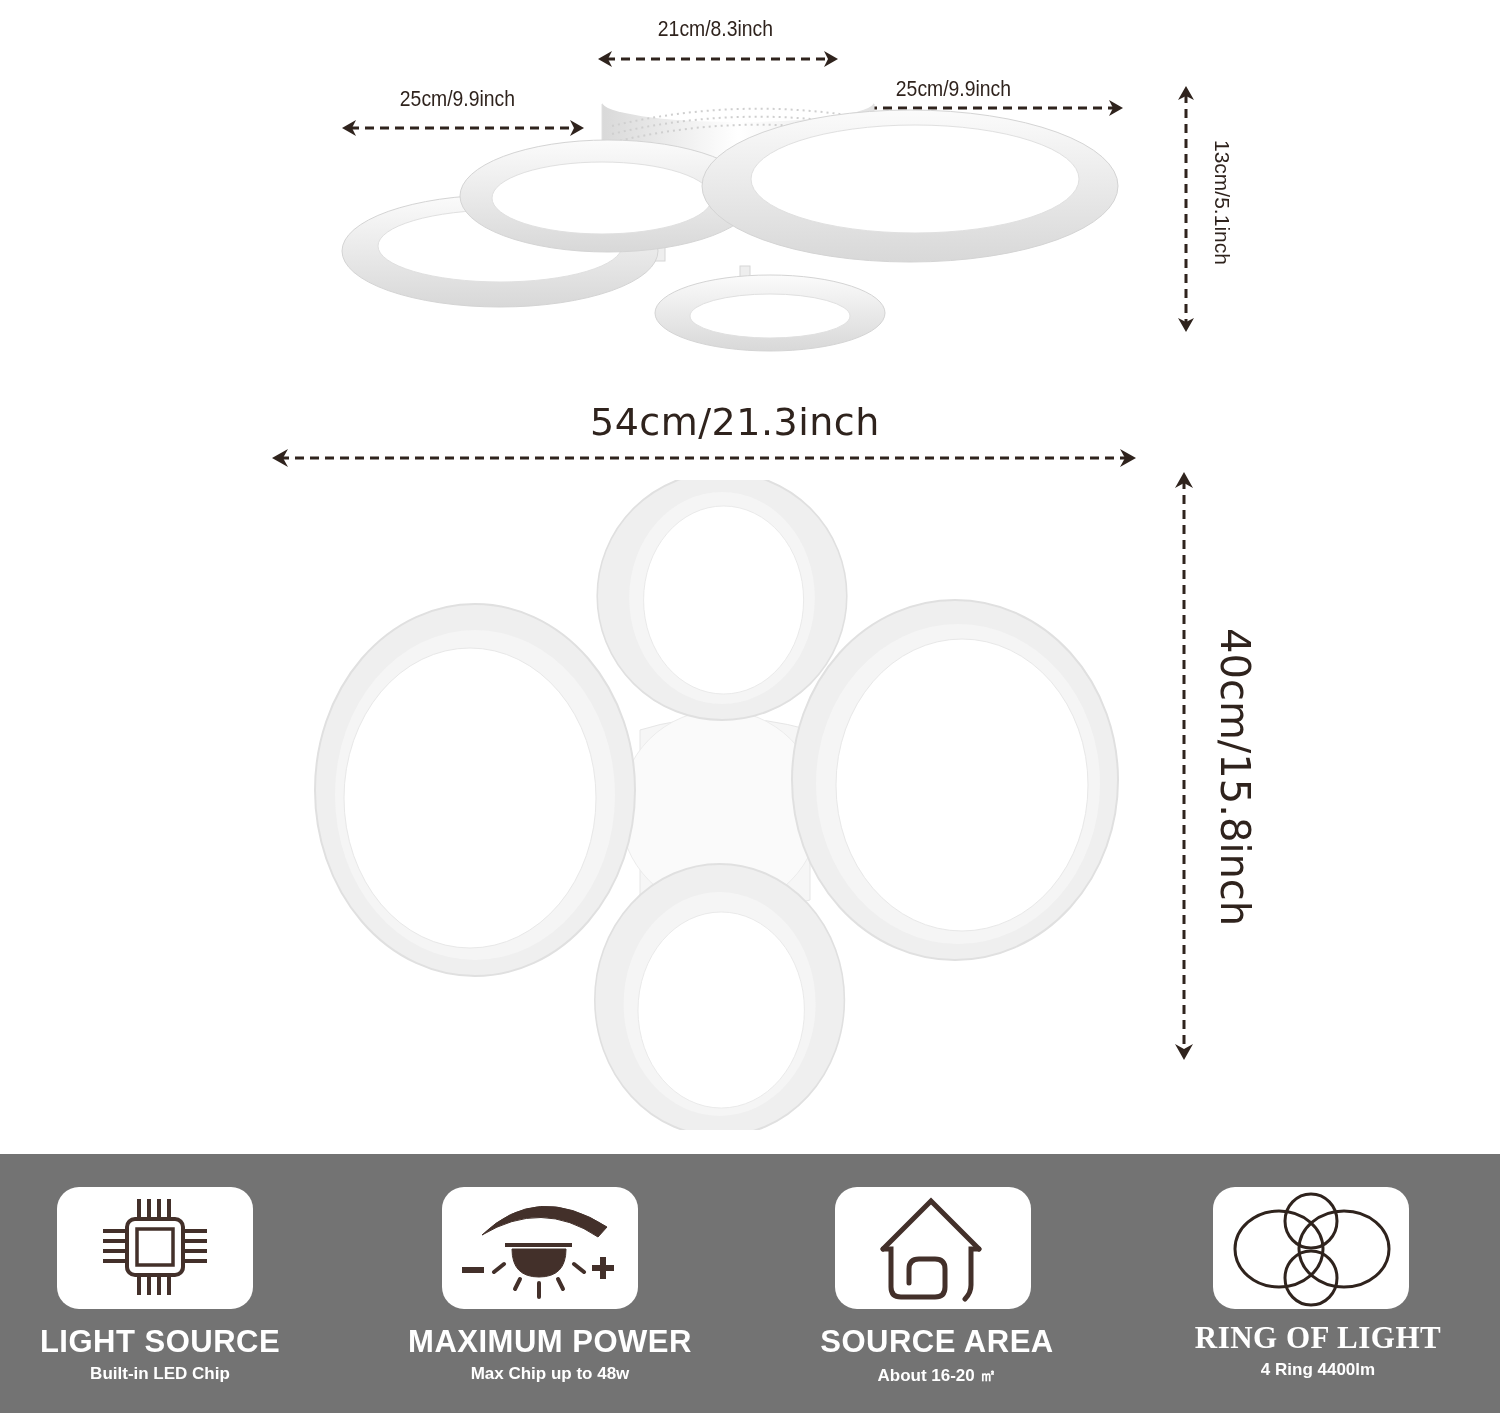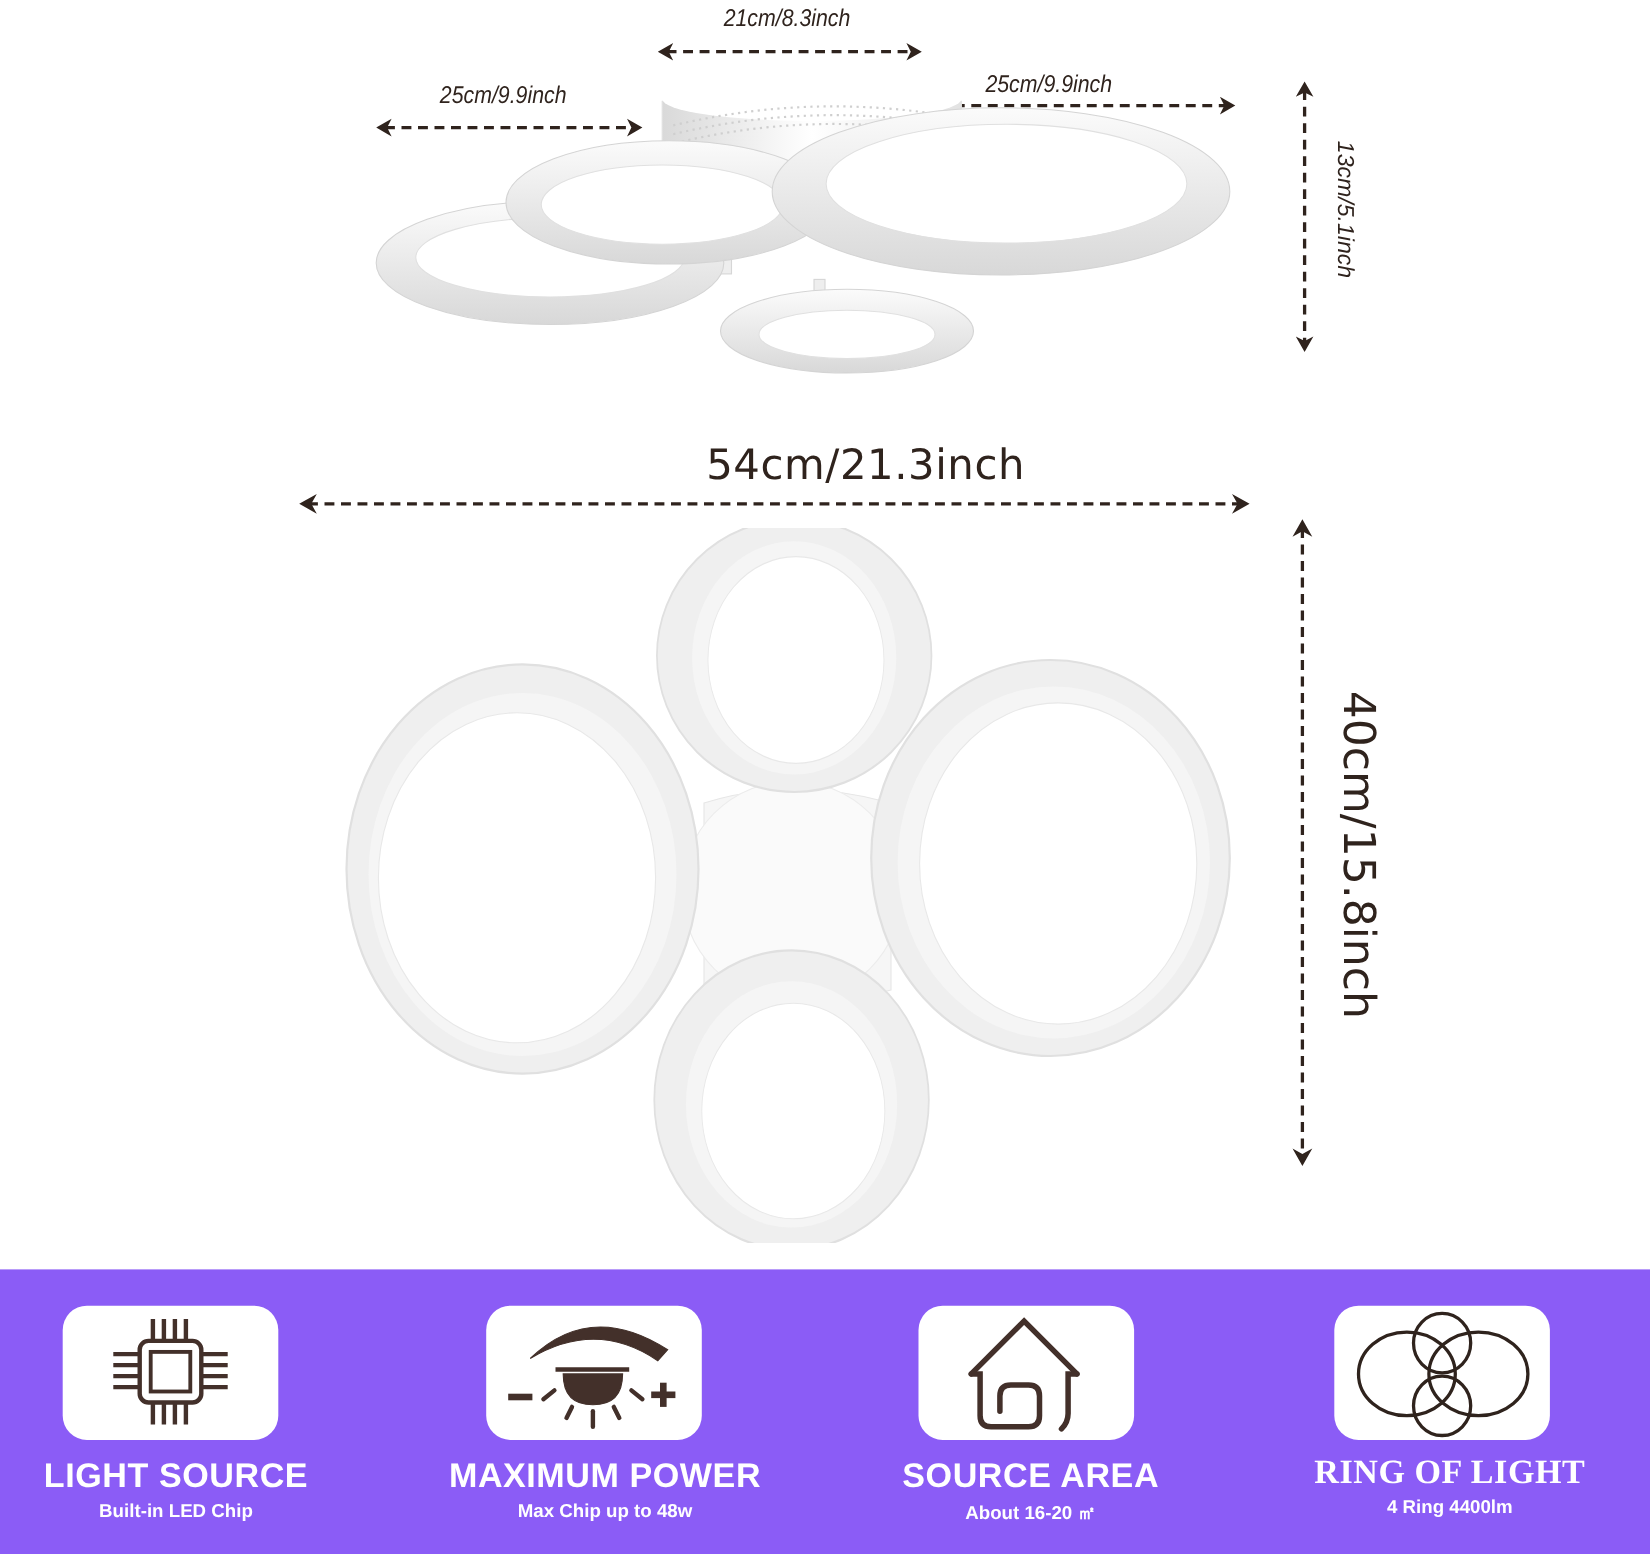--- a/index.html
+++ b/index.html
@@ -17,42 +17,42 @@
     }
     .dim-small { font-size: 22px; transform: scaleX(0.88); }
     .dim-large { font-size: 38px; font-family: "DejaVu Sans", sans-serif; letter-spacing: 0.5px; }
     .vlabel {
       position: absolute; white-space: nowrap; color: #2f231d;
       transform: rotate(90deg); transform-origin: left top;
     }
     svg { display: block; }
     .band {
       position: absolute; left: 0; top: 1154px; width: 1500px; height: 259px;
-      background: #8b5cf6;
+      background: #737373;
     }
     .feature { position: absolute; top: 0; width: 330px; text-align: center; }
     .icon-tile {
       position: absolute; top: 33px; width: 196px; height: 122px;
       background: #ffffff; border-radius: 22px;
     }
     .feature-title {
       position: absolute; top: 170px; left: 0; width: 100%;
       color: #ffffff; font-weight: bold; font-size: 31px; letter-spacing: 0.5px;
       font-family: "Liberation Sans", sans-serif;
     }
     .feature-sub {
       position: absolute; top: 210px; left: 0; width: 100%;
       color: #ffffff; font-size: 17px; font-weight: bold;
       font-family: "Liberation Sans", sans-serif;
     }
   </style>
 </head>
 <body>
 
-<div class="abs" style="left:0;top:4px;width:1500px;height:360px;font-style:italic;">
+<div class="abs" style="left:0;top:16px;width:1500px;height:360px;">
 
   <div class="dim-label dim-small" style="left:650px;top:0px;">21cm/8.3inch</div>
   <svg class="abs" style="left:596px;top:32px;" width="244" height="22">
     <line x1="10" y1="11" x2="234" y2="11" stroke="#2f231d" stroke-width="3" stroke-dasharray="9,6"></line>
     <path d="M2 11 L16 3 L12 11 L16 19 Z" fill="#2f231d"></path>
     <path d="M242 11 L228 3 L232 11 L228 19 Z" fill="#2f231d"></path>
   </svg>
 
   <div class="dim-label dim-small" style="left:392px;top:70px;">25cm/9.9inch</div>
   <svg class="abs" style="left:340px;top:101px;" width="246" height="22">
@@ -108,21 +108,21 @@
 
     <ellipse cx="580" cy="110" rx="208" ry="76" fill="url(#ringside)" stroke="#d4d4d4"></ellipse>
     <ellipse cx="585" cy="103" rx="164" ry="54" fill="#ffffff" stroke="#e0e0e0"></ellipse>
 
     <ellipse cx="440" cy="237" rx="115" ry="38" fill="url(#ringside)" stroke="#d4d4d4"></ellipse>
     <ellipse cx="440" cy="240" rx="80" ry="22" fill="#ffffff" stroke="#e0e0e0"></ellipse>
   </svg>
 </div>
 
 <div class="abs" style="left:0;top:380px;width:1500px;height:760px;">
-  <div class="dim-label dim-large" style="left:642px;top:20px;">54cm/21.3inch</div>
+  <div class="dim-label dim-large" style="left:590px;top:20px;">54cm/21.3inch</div>
   <svg class="abs" style="left:270px;top:66px;" width="868" height="24">
     <line x1="10" y1="12" x2="858" y2="12" stroke="#2f231d" stroke-width="3" stroke-dasharray="9,6"></line>
     <path d="M2 12 L18 3 L13 12 L18 21 Z" fill="#2f231d"></path>
     <path d="M866 12 L850 3 L855 12 L850 21 Z" fill="#2f231d"></path>
   </svg>
 
   <svg class="abs" style="left:1172px;top:90px;" width="24" height="592">
     <line x1="12" y1="10" x2="12" y2="582" stroke="#2f231d" stroke-width="3" stroke-dasharray="9,6"></line>
     <path d="M12 2 L3 18 L12 13 L21 18 Z" fill="#2f231d"></path>
     <path d="M12 590 L3 574 L12 579 L21 574 Z" fill="#2f231d"></path>

